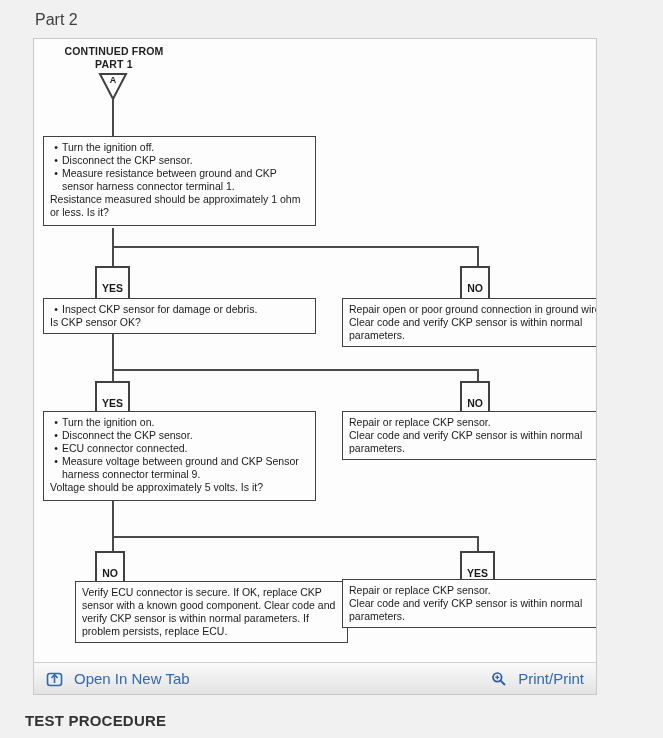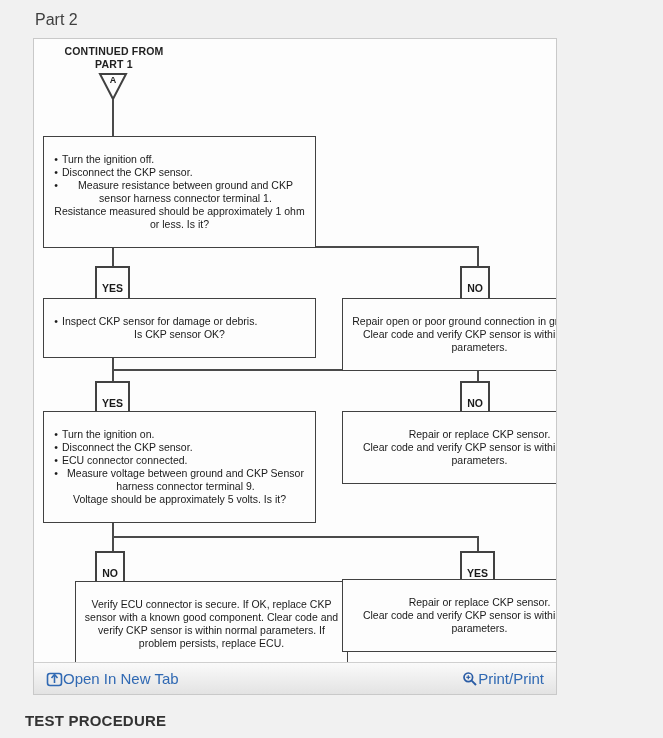--- a/index.html
+++ b/index.html
@@ -13,42 +13,42 @@
     background:var(--page-bg);
     font-family:"Liberation Sans", sans-serif;
     position:relative;
     overflow:hidden;
   }
   .page-title{
     position:absolute;left:35px;top:11px;
     font-size:16px;color:#3f3f3f;font-weight:400;
   }
   .panel{
-    position:absolute;left:33px;top:38px;width:524px;height:657px;
+    position:absolute;left:33px;top:38px;width:564px;height:657px;
     background:#fdfdfd;border:1px solid #c9c9c9;
   }
   .canvas{
     position:relative;width:100%;height:624px;background:#fdfdfd;overflow:hidden;
     color:#1e1e1e;
   }
   .continued{
     position:absolute;left:0px;top:6px;width:160px;text-align:center;
     font-size:10.5px;font-weight:bold;line-height:13px;letter-spacing:.2px;color:#222;
   }
   .tri-wrap{position:absolute;left:64px;top:33px;width:30px;height:29px;}
   .tri-letter{
     position:absolute;left:0;top:3px;width:30px;text-align:center;
     font-size:9px;font-weight:bold;color:#222;
   }
   .vline,.hline{position:absolute;background:#4a4a4a;}
   .vline{width:2px;}
   .hline{height:2px;}
   .fc-box{
     position:absolute;background:#fdfdfd;border:1.5px solid var(--line);
-    padding:16px 6px;font-size:10.5px;line-height:13px;color:#1a1a1a;text-align:center;
+    padding:4px 6px;font-size:10.5px;line-height:13px;color:#1a1a1a;
   }
   .bullet{display:flex;}
   .bullet .dot{flex:0 0 12px;text-align:center;}
   .bullet .dot::before{content:"\2022";}
   .q{margin-top:0;}
   .branch-label{
     position:absolute;border:2px solid var(--line);background:#fdfdfd;
     font-size:10.5px;font-weight:bold;padding:14px 5px;color:#1a1a1a;
     min-width:30px;text-align:center;
   }
@@ -57,21 +57,21 @@
     font-size:7px;color:#9a9a9a;letter-spacing:.3px;
   }
   .toolbar{
     position:absolute;left:0;bottom:0;width:100%;height:32px;
     background:linear-gradient(#fafafa,#e3e3e3);
     border-top:1px solid #cfcfcf;
     display:flex;align-items:center;justify-content:space-between;
     padding:0 12px;
   }
   .tool-link{
-    display:flex;align-items:center;gap:0;
+    display:flex;align-items:center;gap:11px;
     color:var(--accent);font-size:15px;text-decoration:none;cursor:pointer;
   }
   .tool-link svg{display:block;}
   .section-heading{
     position:absolute;left:25px;top:712px;
     font-size:15px;font-weight:bold;color:#333;letter-spacing:.2px;
   }
 </style>
 </head>
 <body>

